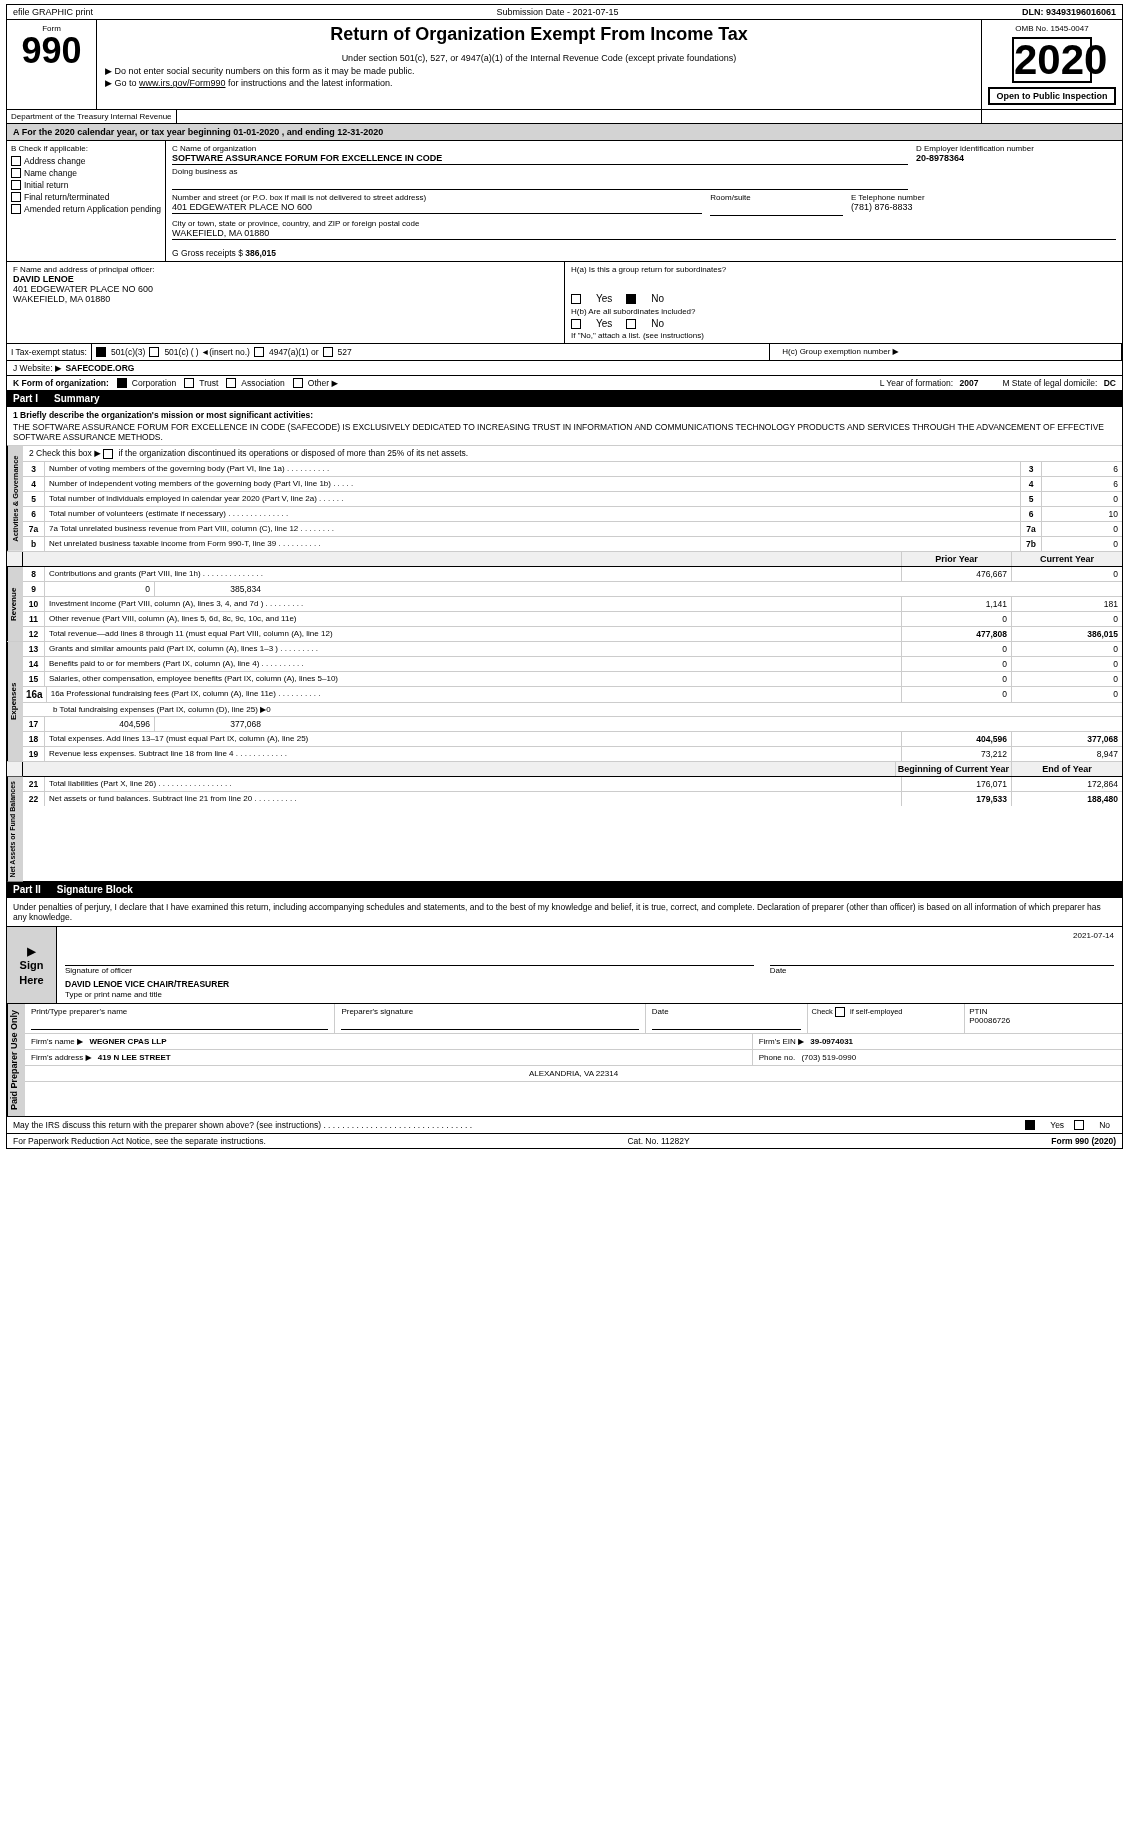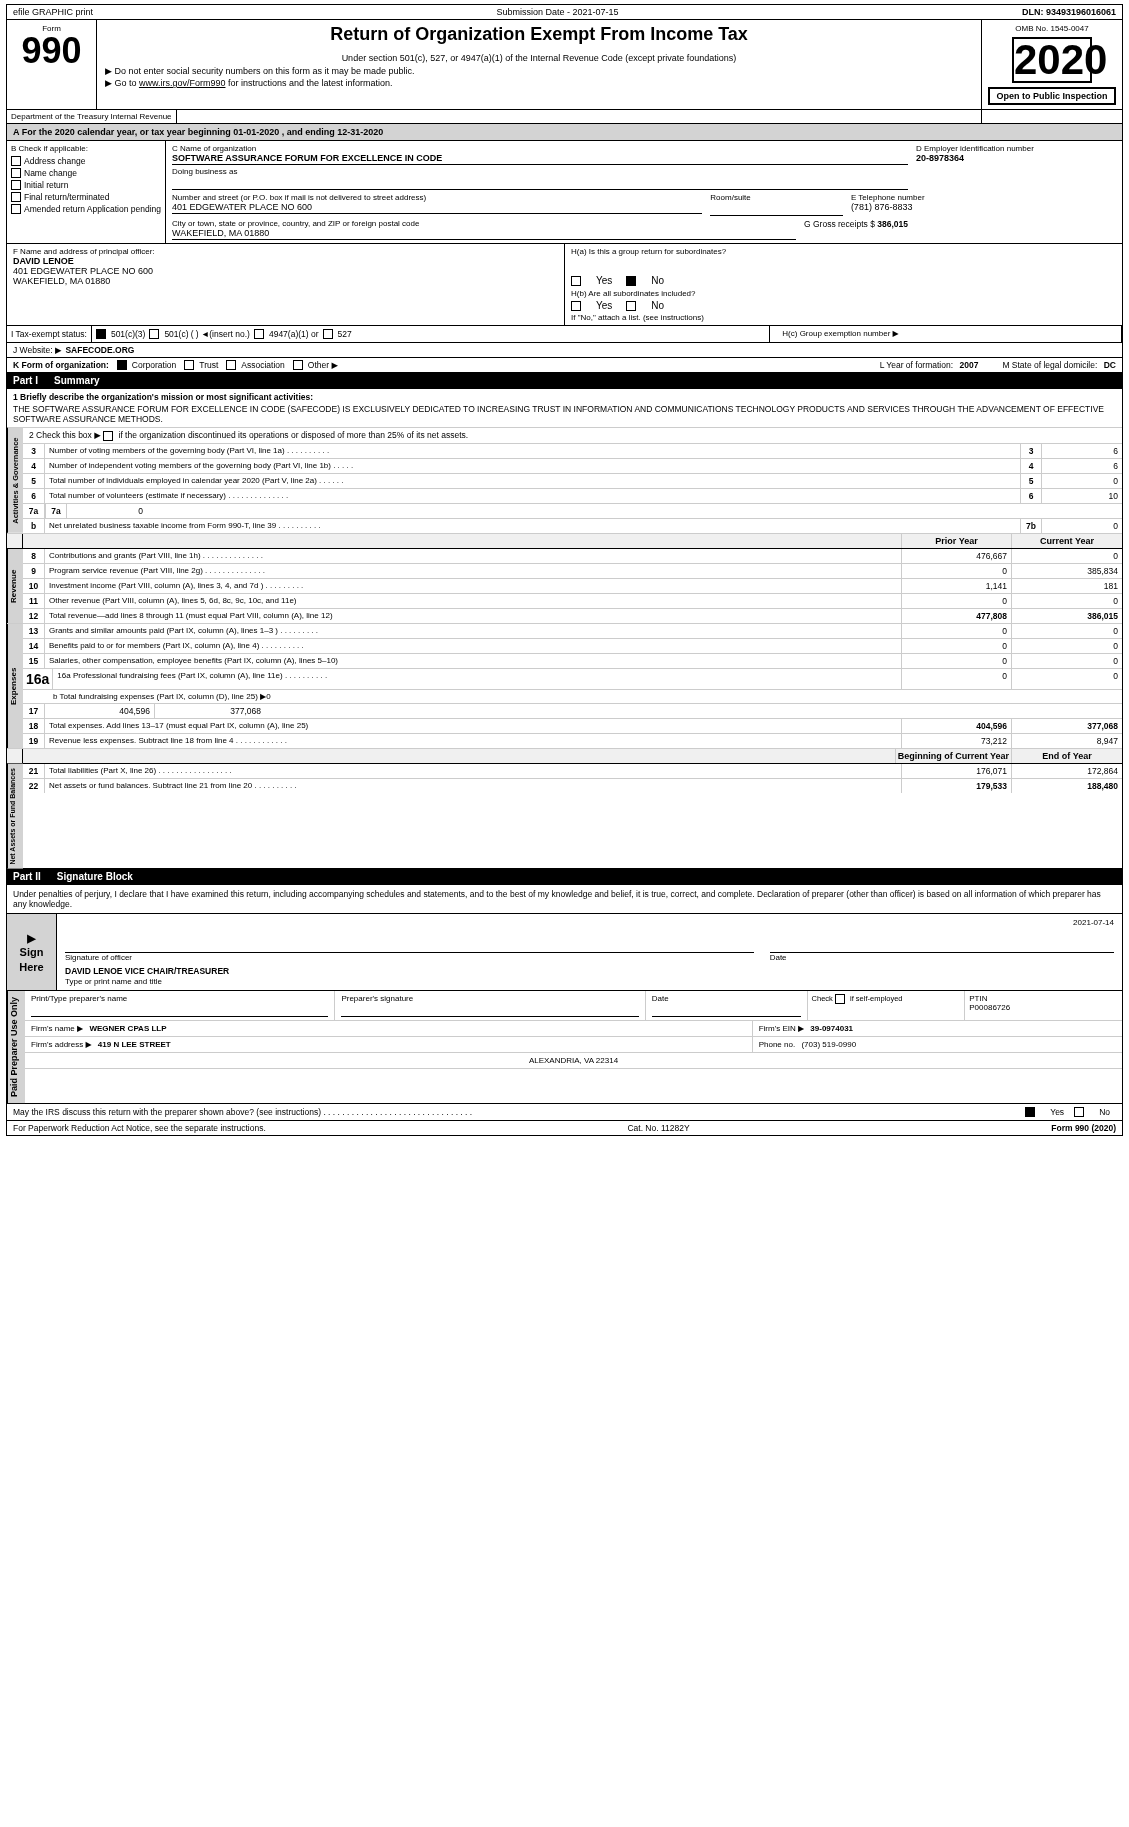--- a/index.html
+++ b/index.html
@@ -390,21 +390,21 @@
         <div style="flex:0.5; min-width:60px;">
           <div style="font-size:8px;">Room/suite</div>
           <div style="font-size:9px; border-bottom:1px solid #000; padding-bottom:1px; min-height:14px;"></div>
         </div>
         <div style="flex:1;">
           <div style="font-size:8px;">E Telephone number</div>
           <div style="font-size:9px;">(781) 876-8833</div>
         </div>
       </div>
 
-      <div style="display:flex; gap:8px;">
+      <div style="display:flex; gap:8px;flex-direction:column;">
         <div style="flex:2;">
           <div style="font-size:8px;">City or town, state or province, country, and ZIP or foreign postal code</div>
           <div style="font-size:9px; border-bottom:1px solid #000; padding-bottom:1px;">WAKEFIELD, MA  01880</div>
         </div>
         <div style="flex:1;">
           <div style="font-size:8.5px;">
             <span>G Gross receipts $</span>
             <span style="font-weight:bold;">386,015</span>
           </div>
         </div>
@@ -548,20 +548,21 @@
           <div style="min-width:80px; padding:2px 4px; font-size:8.5px; text-align:right;">0</div>
         </div>
         <div style="display:flex; border-bottom:1px solid #ccc;">
           <div style="min-width:22px; padding:2px 3px; font-size:8.5px; font-weight:bold; border-right:1px solid #ccc; display:flex; align-items:center; justify-content:center;">6</div>
           <div style="flex:1; padding:2px 4px; font-size:8px;">Total number of volunteers (estimate if necessary)  .  .  .  .  .  .  .  .  .  .  .  .  .  .</div>
           <div style="min-width:22px; padding:2px 4px; font-size:8.5px; font-weight:bold; border-left:1px solid #ccc; border-right:1px solid #ccc; text-align:center;">6</div>
           <div style="min-width:80px; padding:2px 4px; font-size:8.5px; text-align:right;">10</div>
         </div>
         <div style="display:flex; border-bottom:1px solid #ccc;">
           <div style="min-width:22px; padding:2px 3px; font-size:8.5px; font-weight:bold; border-right:1px solid #ccc; display:flex; align-items:center; justify-content:center;">7a</div>
+          <div style="flex:1; padding:2px 4px; font-size:8px;">7a Total unrelated business revenue from Part VIII, column (C), line 12  .  .  .  .  .  .  .  .</div>
           <div style="min-width:22px; padding:2px 4px; font-size:8.5px; font-weight:bold; border-left:1px solid #ccc; border-right:1px solid #ccc; text-align:center;">7a</div>
           <div style="min-width:80px; padding:2px 4px; font-size:8.5px; text-align:right;">0</div>
         </div>
         <div style="display:flex;">
           <div style="min-width:22px; padding:2px 3px; font-size:8.5px; font-weight:bold; border-right:1px solid #ccc; display:flex; align-items:center; justify-content:center;">b</div>
           <div style="flex:1; padding:2px 4px; font-size:8px;">Net unrelated business taxable income from Form 990-T, line 39  .  .  .  .  .  .  .  .  .  .</div>
           <div style="min-width:22px; padding:2px 4px; font-size:8.5px; font-weight:bold; border-left:1px solid #ccc; border-right:1px solid #ccc; text-align:center;">7b</div>
           <div style="min-width:80px; padding:2px 4px; font-size:8.5px; text-align:right;">0</div>
         </div>
       </div>
@@ -578,21 +579,20 @@
       <div style="writing-mode:vertical-rl; transform:rotate(180deg); background:#d3d3d3; font-weight:bold; font-size:8px; text-align:center; min-width:16px; border-right:1px solid #000; padding:4px 1px;">Revenue</div>
       <div style="flex:1;">
         <div style="display:flex; border-bottom:1px solid #ccc;">
           <div style="min-width:22px; padding:2px 3px; font-size:8.5px; font-weight:bold; border-right:1px solid #ccc; display:flex; align-items:center; justify-content:center;">8</div>
           <div style="flex:1; padding:2px 4px; font-size:8px; border-right:1px solid #ccc;">Contributions and grants (Part VIII, line 1h)  .  .  .  .  .  .  .  .  .  .  .  .  .  .</div>
           <div style="min-width:110px; padding:2px 4px; font-size:8.5px; text-align:right; border-right:1px solid #ccc;">476,667</div>
           <div style="min-width:110px; padding:2px 4px; font-size:8.5px; text-align:right;">0</div>
         </div>
         <div style="display:flex; border-bottom:1px solid #ccc;">
           <div style="min-width:22px; padding:2px 3px; font-size:8.5px; font-weight:bold; border-right:1px solid #ccc; display:flex; align-items:center; justify-content:center;">9</div>
-          <div style="flex:1; padding:2px 4px; font-size:8px; border-right:1px solid #ccc;">Program service revenue (Part VIII, line 2g)  .  .  .  .  .  .  .  .  .  .  .  .  .  .</div>
           <div style="min-width:110px; padding:2px 4px; font-size:8.5px; text-align:right; border-right:1px solid #ccc;">0</div>
           <div style="min-width:110px; padding:2px 4px; font-size:8.5px; text-align:right;">385,834</div>
         </div>
         <div style="display:flex; border-bottom:1px solid #ccc;">
           <div style="min-width:22px; padding:2px 3px; font-size:8.5px; font-weight:bold; border-right:1px solid #ccc; display:flex; align-items:center; justify-content:center;">10</div>
           <div style="flex:1; padding:2px 4px; font-size:8px; border-right:1px solid #ccc;">Investment income (Part VIII, column (A), lines 3, 4, and 7d )  .  .  .  .  .  .  .  .  .</div>
           <div style="min-width:110px; padding:2px 4px; font-size:8.5px; text-align:right; border-right:1px solid #ccc;">1,141</div>
           <div style="min-width:110px; padding:2px 4px; font-size:8.5px; text-align:right;">181</div>
         </div>
         <div style="display:flex; border-bottom:1px solid #ccc;">
@@ -625,21 +625,21 @@
           <div style="min-width:110px; padding:2px 4px; font-size:8.5px; text-align:right; border-right:1px solid #ccc;">0</div>
           <div style="min-width:110px; padding:2px 4px; font-size:8.5px; text-align:right;">0</div>
         </div>
         <div style="display:flex; border-bottom:1px solid #ccc;">
           <div style="min-width:22px; padding:2px 3px; font-size:8.5px; font-weight:bold; border-right:1px solid #ccc; display:flex; align-items:center; justify-content:center;">15</div>
           <div style="flex:1; padding:2px 4px; font-size:8px; border-right:1px solid #ccc;">Salaries, other compensation, employee benefits (Part IX, column (A), lines 5–10)</div>
           <div style="min-width:110px; padding:2px 4px; font-size:8.5px; text-align:right; border-right:1px solid #ccc;">0</div>
           <div style="min-width:110px; padding:2px 4px; font-size:8.5px; text-align:right;">0</div>
         </div>
         <div style="display:flex; border-bottom:1px solid #ccc;">
-          <div style="min-width:22px; padding:2px 3px; font-size:14px; font-weight:bold; border-right:1px solid #ccc; display:flex; align-items:center; justify-content:center;">16a</div>
+          <div style="min-width:22px; padding:2px 3px; font-size:10px; font-weight:bold; border-right:1px solid #ccc; display:flex; align-items:center; justify-content:center;">16a</div>
           <div style="flex:1; padding:2px 4px; font-size:8px; border-right:1px solid #ccc;">16a Professional fundraising fees (Part IX, column (A), line 11e)  .  .  .  .  .  .  .  .  .  .</div>
           <div style="min-width:110px; padding:2px 4px; font-size:8.5px; text-align:right; border-right:1px solid #ccc;">0</div>
           <div style="min-width:110px; padding:2px 4px; font-size:8.5px; text-align:right;">0</div>
         </div>
         <div style="padding:2px 4px 2px 30px; font-size:8px; border-bottom:1px solid #ccc;">
           <span>b  Total fundraising expenses (Part IX, column (D), line 25) ▶0</span>
         </div>
         <div style="display:flex; border-bottom:1px solid #ccc;">
           <div style="min-width:22px; padding:2px 3px; font-size:8.5px; font-weight:bold; border-right:1px solid #ccc; display:flex; align-items:center; justify-content:center;">17</div>
           <div style="min-width:110px; padding:2px 4px; font-size:8.5px; text-align:right; border-right:1px solid #ccc;">404,596</div>

